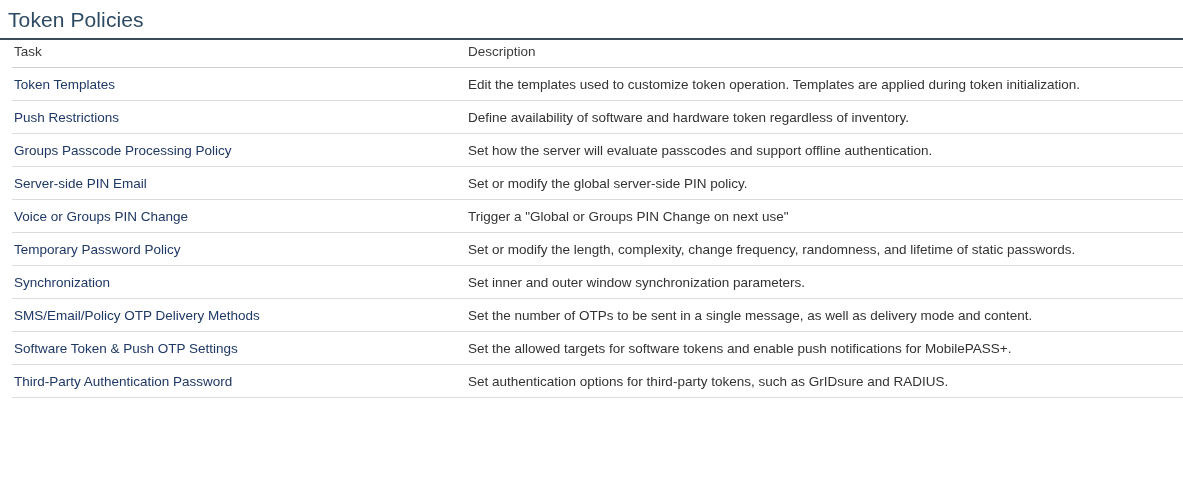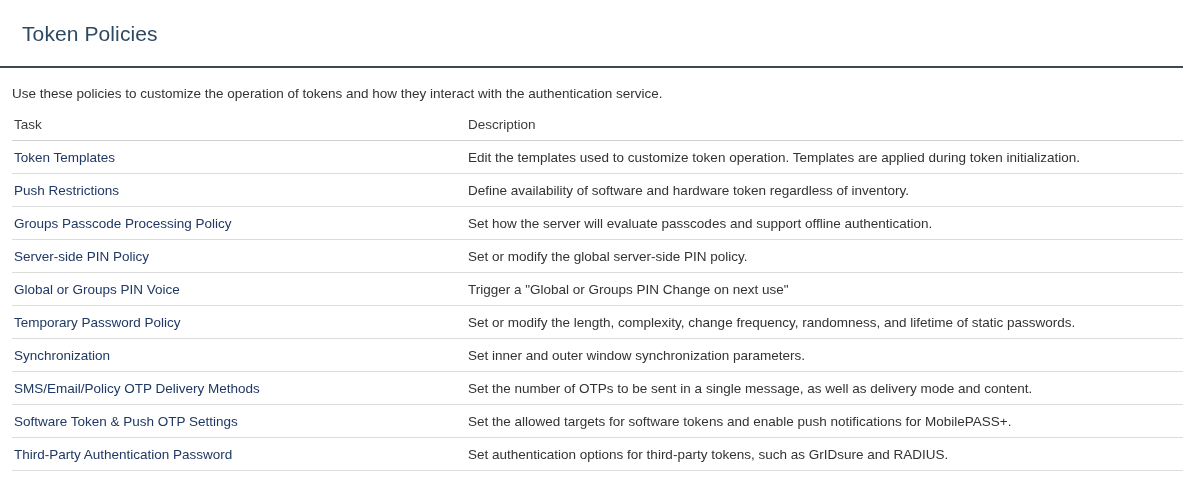--- a/index.html
+++ b/index.html
@@ -18,21 +18,21 @@
     position: relative;
     width: 1183px;
     height: 483px;
     box-sizing: border-box;
   }
   .page-title {
     font-size: 21px;
     font-weight: 400;
     color: #2e4a62;
     padding: 8px 0 6px 8px;
-    margin: 14px;
+    margin: 0;
     letter-spacing: 0.1px;
   }
   .title-rule {
     height: 2px;
     background: #3b4a57;
     width: 100%;
     margin: 0;
   }
   .intro {
     font-size: 13.5px;
@@ -71,21 +71,20 @@
   }
 </style>
 </head>
 <body>
 
 <div class="page">
 
   <h1 class="page-title">Token Policies</h1>
   <div class="title-rule"></div>
 
-  <div class="intro">Use these policies to customize the operation of tokens and how they interact with the authentication service.</div>
 
   <table class="policy-table">
     <thead>
       <tr>
         <th class="col-task">Task</th>
         <th class="col-desc">Description</th>
       </tr>
     </thead>
     <tbody>
       <tr>
@@ -94,25 +93,25 @@
       </tr>
       <tr>
         <td class="col-task"><a href="#">Push Restrictions</a></td>
         <td class="col-desc">Define availability of software and hardware token regardless of inventory.</td>
       </tr>
       <tr>
         <td class="col-task"><a href="#">Groups Passcode Processing Policy</a></td>
         <td class="col-desc">Set how the server will evaluate passcodes and support offline authentication.</td>
       </tr>
       <tr>
-        <td class="col-task"><a href="#">Server-side PIN Policy</a></td>
+        <td class="col-task"><a href="#">Server-side PIN Email</a></td>
         <td class="col-desc">Set or modify the global server-side PIN policy.</td>
       </tr>
       <tr>
-        <td class="col-task"><a href="#">Global or Groups PIN Voice</a></td>
+        <td class="col-task"><a href="#">Voice or Groups PIN Change</a></td>
         <td class="col-desc">Trigger a "Global or Groups PIN Change on next use"</td>
       </tr>
       <tr>
         <td class="col-task"><a href="#">Temporary Password Policy</a></td>
         <td class="col-desc">Set or modify the length, complexity, change frequency, randomness, and lifetime of static passwords.</td>
       </tr>
       <tr>
         <td class="col-task"><a href="#">Synchronization</a></td>
         <td class="col-desc">Set inner and outer window synchronization parameters.</td>
       </tr>

